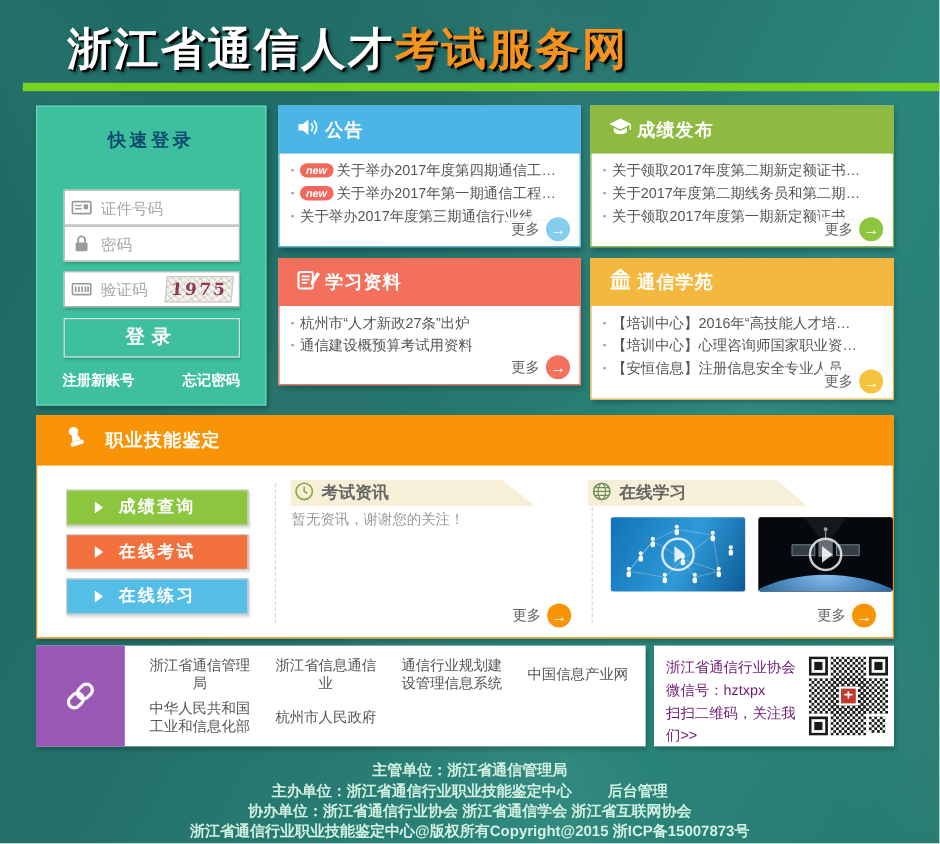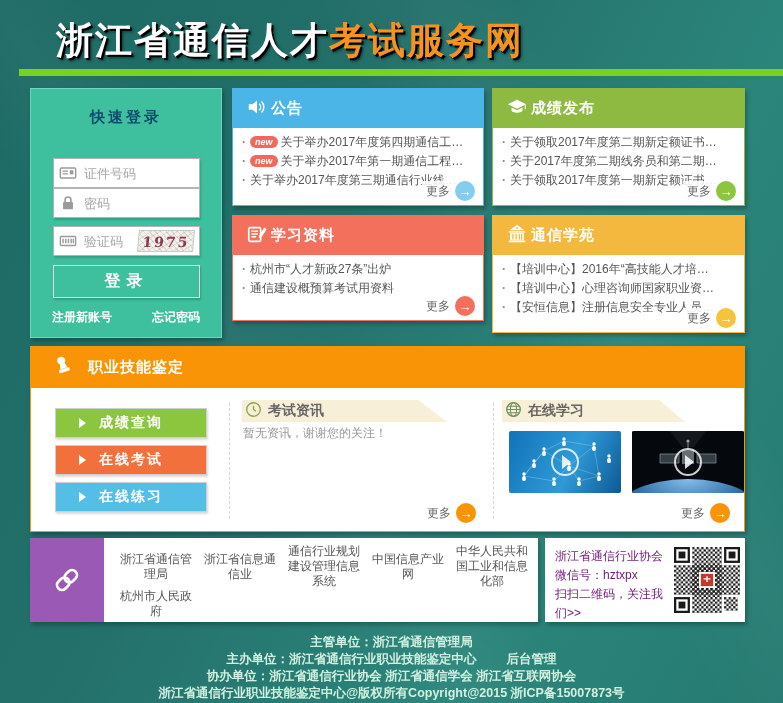--- a/index.html
+++ b/index.html
@@ -81,41 +81,41 @@
   .sb1{left:24px;top:61px;background:#8cc63e;}
   .sb2{left:24px;top:98px;background:#f2703c;}
   .sb3{left:24px;top:135px;background:#55bee6;}
   .tri{width:0;height:0;border-left:7px solid #fff;border-top:5px solid transparent;border-bottom:5px solid transparent;}
   .divider{position:absolute;top:56px;height:116px;border-left:1px dashed #d6d6d6;}
   .d1{left:198px}.d2{left:462px}
   .banner{position:absolute;height:22px;background:#f8efd8;display:flex;align-items:center;gap:6px;
     padding:0 20px 0 3px;font-size:14px;font-weight:bold;color:#666;
     clip-path:polygon(0 0,86% 0,100% 100%,0 100%);}
   .exam-banner{left:211px;top:53px;width:182px;}
-  .learn-banner{left:471px;top:53px;width:160px;text-align:right;}
+  .learn-banner{left:459px;top:53px;width:160px;text-align:right;}
   .empty-msg{position:absolute;left:212px;top:78px;font-size:12px;color:#999;margin:0;}
   .s-more{position:absolute;display:flex;align-items:center;gap:5px;font-size:12px;color:#666;cursor:pointer;}
   .more-exam{left:396px;top:156px;}
   .more-learn{left:650px;top:156px;}
   .video{position:absolute;top:84px;height:62px;overflow:hidden;border-radius:2px;cursor:pointer;}
   .v1{left:478px;width:112px;background:linear-gradient(115deg,#1173b8,#2f9ad8 55%,#0d5a95);}
   .v2{left:601px;width:112px;background:#05080d;}
   .video svg{position:absolute;inset:0;}
   .play{position:absolute;left:50%;top:50%;transform:translate(-50%,-50%);width:28px;height:28px;
     border:2px solid rgba(255,255,255,.8);border-radius:50%;box-sizing:border-box;}
   .play::after{content:"";position:absolute;left:9px;top:5px;
     border-left:9px solid rgba(255,255,255,.85);border-top:7px solid transparent;border-bottom:7px solid transparent;}
 
   
   .links-panel{position:absolute;left:30px;top:538px;width:508px;height:84px;background:#fff;
     box-shadow:2px 3px 4px rgba(0,0,0,.25);}
   .chain-box{position:absolute;left:0;top:0;width:74px;height:84px;background:#9b59b6;
     display:flex;align-items:center;justify-content:center;}
   .links-grid{position:absolute;left:84px;right:4px;top:6px;bottom:6px;display:grid;
-    grid-template-columns:1fr 1fr 1fr 1fr 1fr;align-items:center;}
+    grid-template-columns:1fr 1fr 1fr 1fr;align-items:center;}
   .links-grid a{font-size:12px;color:#555;text-align:center;line-height:15px;padding:0 6px;}
   .wechat-panel{position:absolute;left:545px;top:538px;width:200px;height:84px;background:#fff;
     box-shadow:2px 3px 4px rgba(0,0,0,.25);}
   .wechat-text{position:absolute;left:10px;top:9px;width:118px;font-size:12px;color:#701a75;line-height:19px;}
   .wechat-text p{margin:0;}
   .qr{position:absolute;right:5px;top:9px;width:66px;height:66px;}
 
   
   .site-footer{position:absolute;left:0;right:0;top:634px;text-align:center;color:#d2f0e0;
     font-size:12.5px;font-weight:bold;line-height:17px;}

